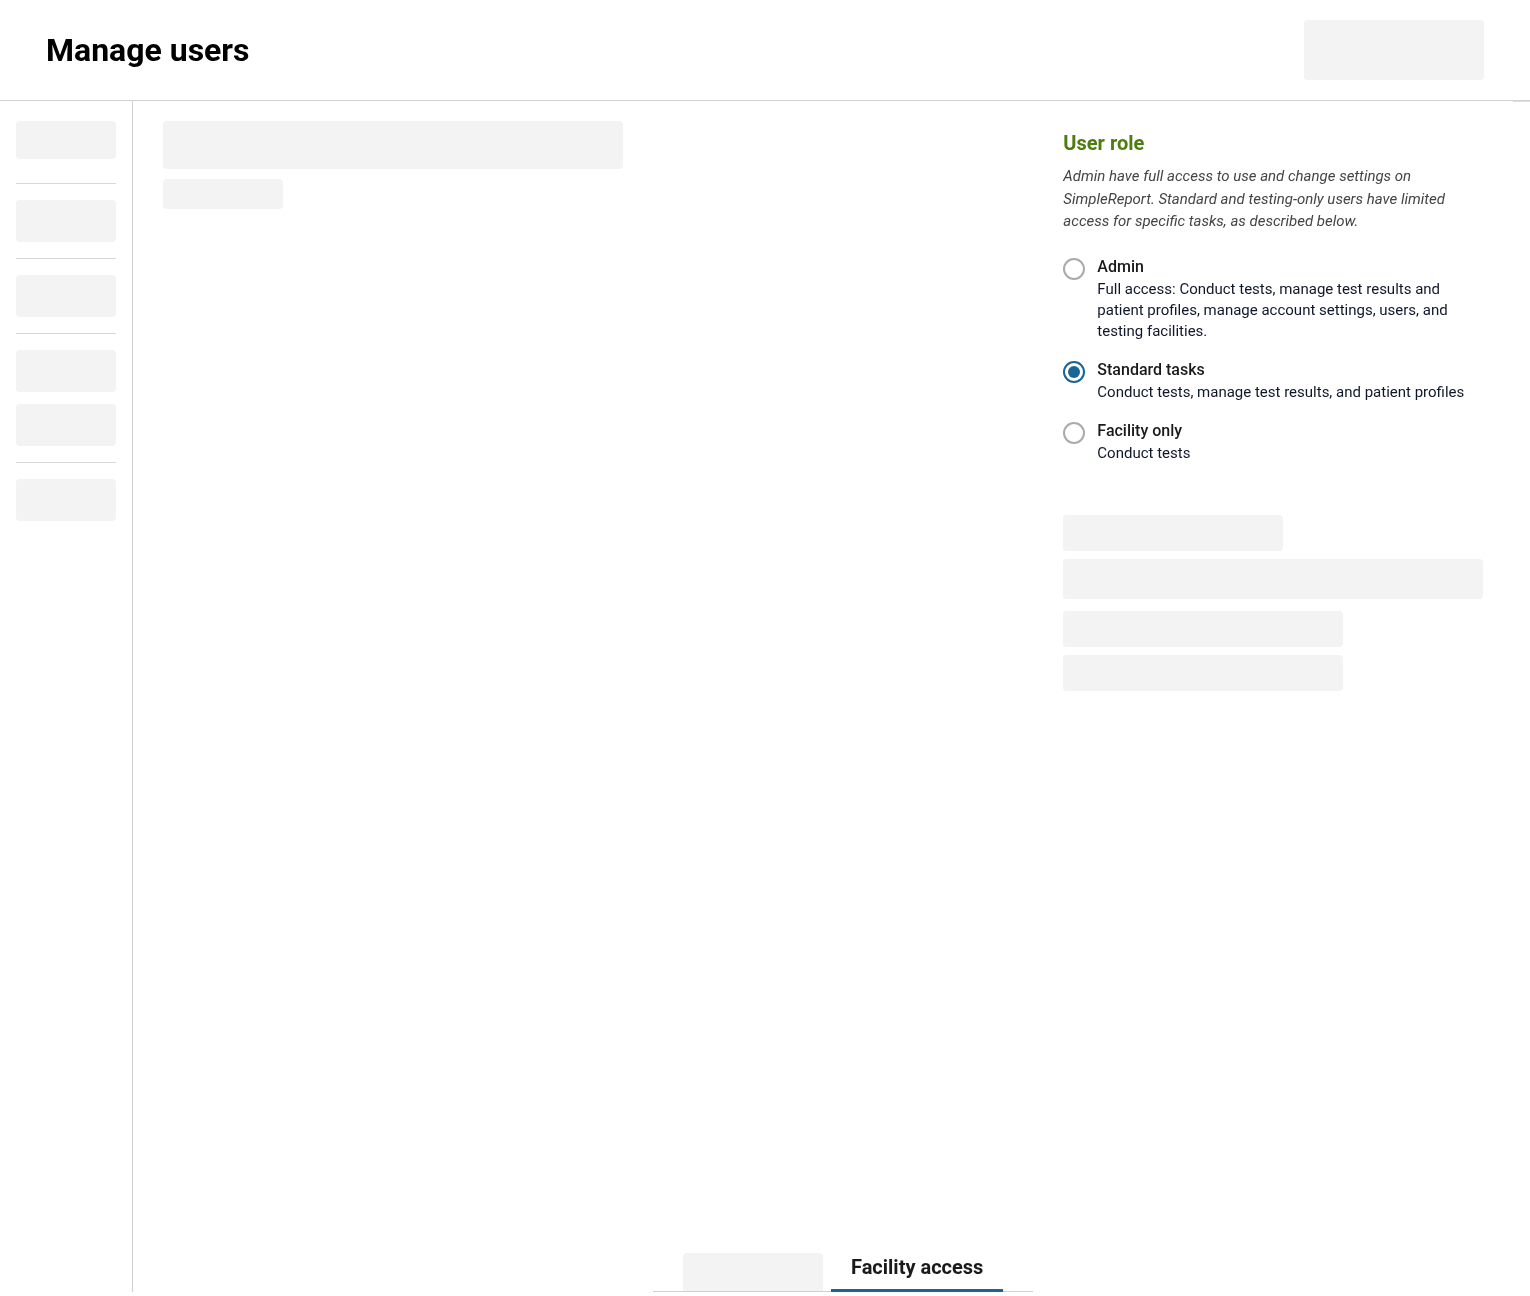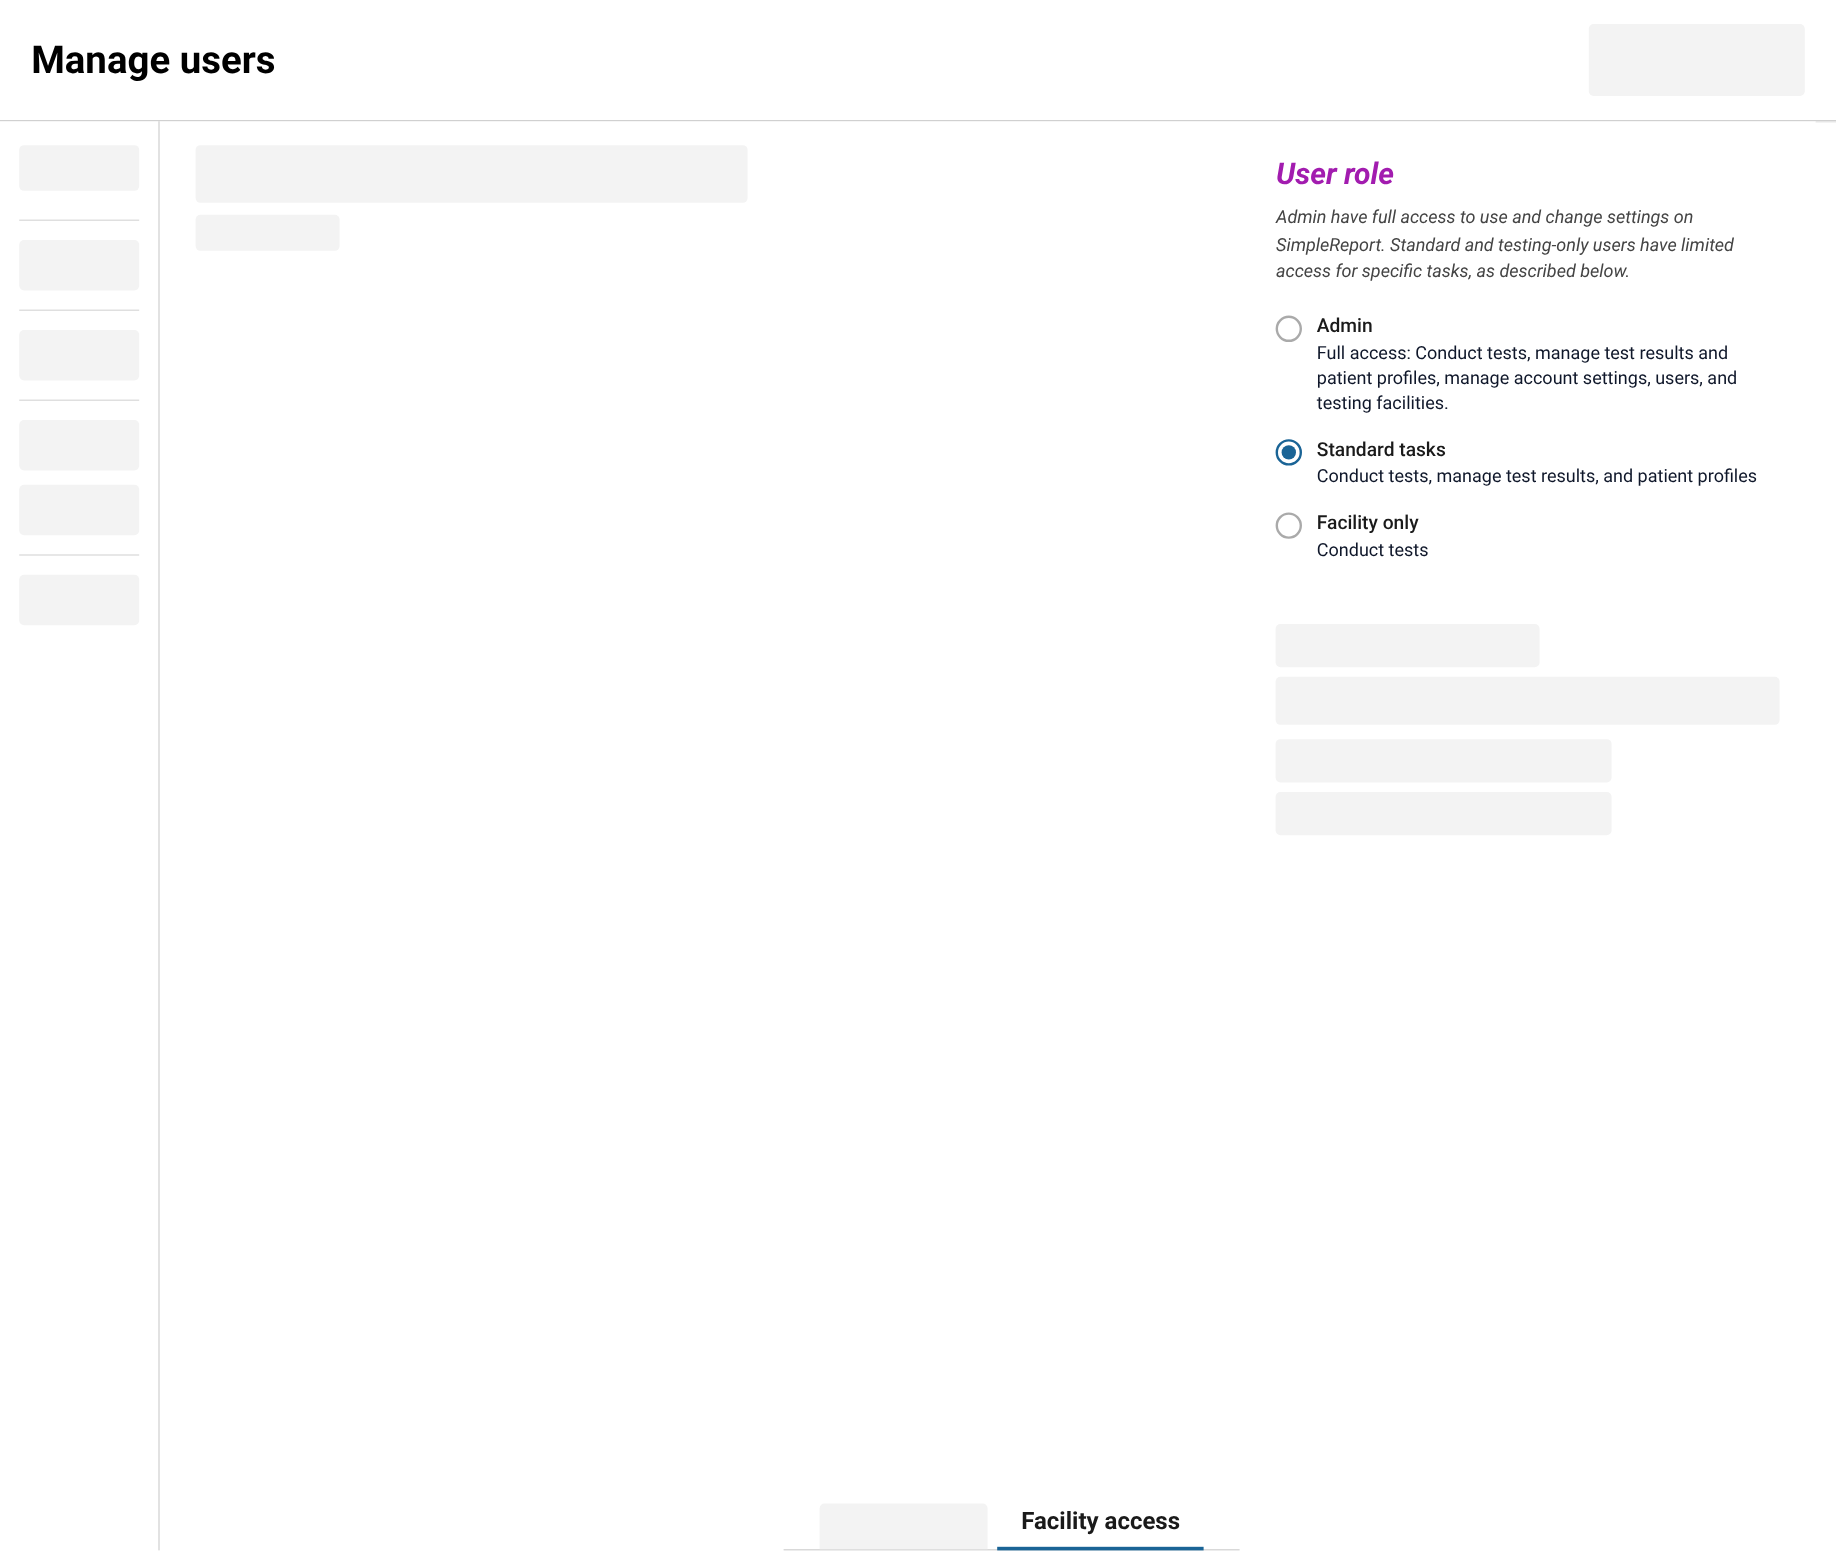--- a/index.html
+++ b/index.html
@@ -9,21 +9,21 @@
       color: #1a1a1a;
       width: 1530px;
       min-height: 1296px;
     }
 
     
     .header {
       display: flex;
       align-items: center;
       justify-content: space-between;
-      padding: 20px 26px;
+      padding: 20px 46px;
       border-bottom: 1px solid #d0d0d0;
       background: #fff;
     }
     .header-title {
       font-size: 32px;
       font-weight: 700;
       color: #000;
     }
     .header-placeholder {
       width: 180px;
@@ -121,25 +121,24 @@
       white-space: nowrap;
     }
 
     
     .panel-content {
       padding: 30px 30px;
       flex: 1;
     }
 
     .section-title {
-      font-size: 25px;
+      font-size: 20px;
       font-weight: 700;
-      color: #a21caf;
+      color: #4d7c0f;
       margin-bottom: 10px;
-      font-style: italic;
     }
     .section-desc {
       font-size: 15px;
       font-style: italic;
       color: #444;
       margin-bottom: 24px;
       line-height: 1.5;
       max-width: 760px;
     }
 

